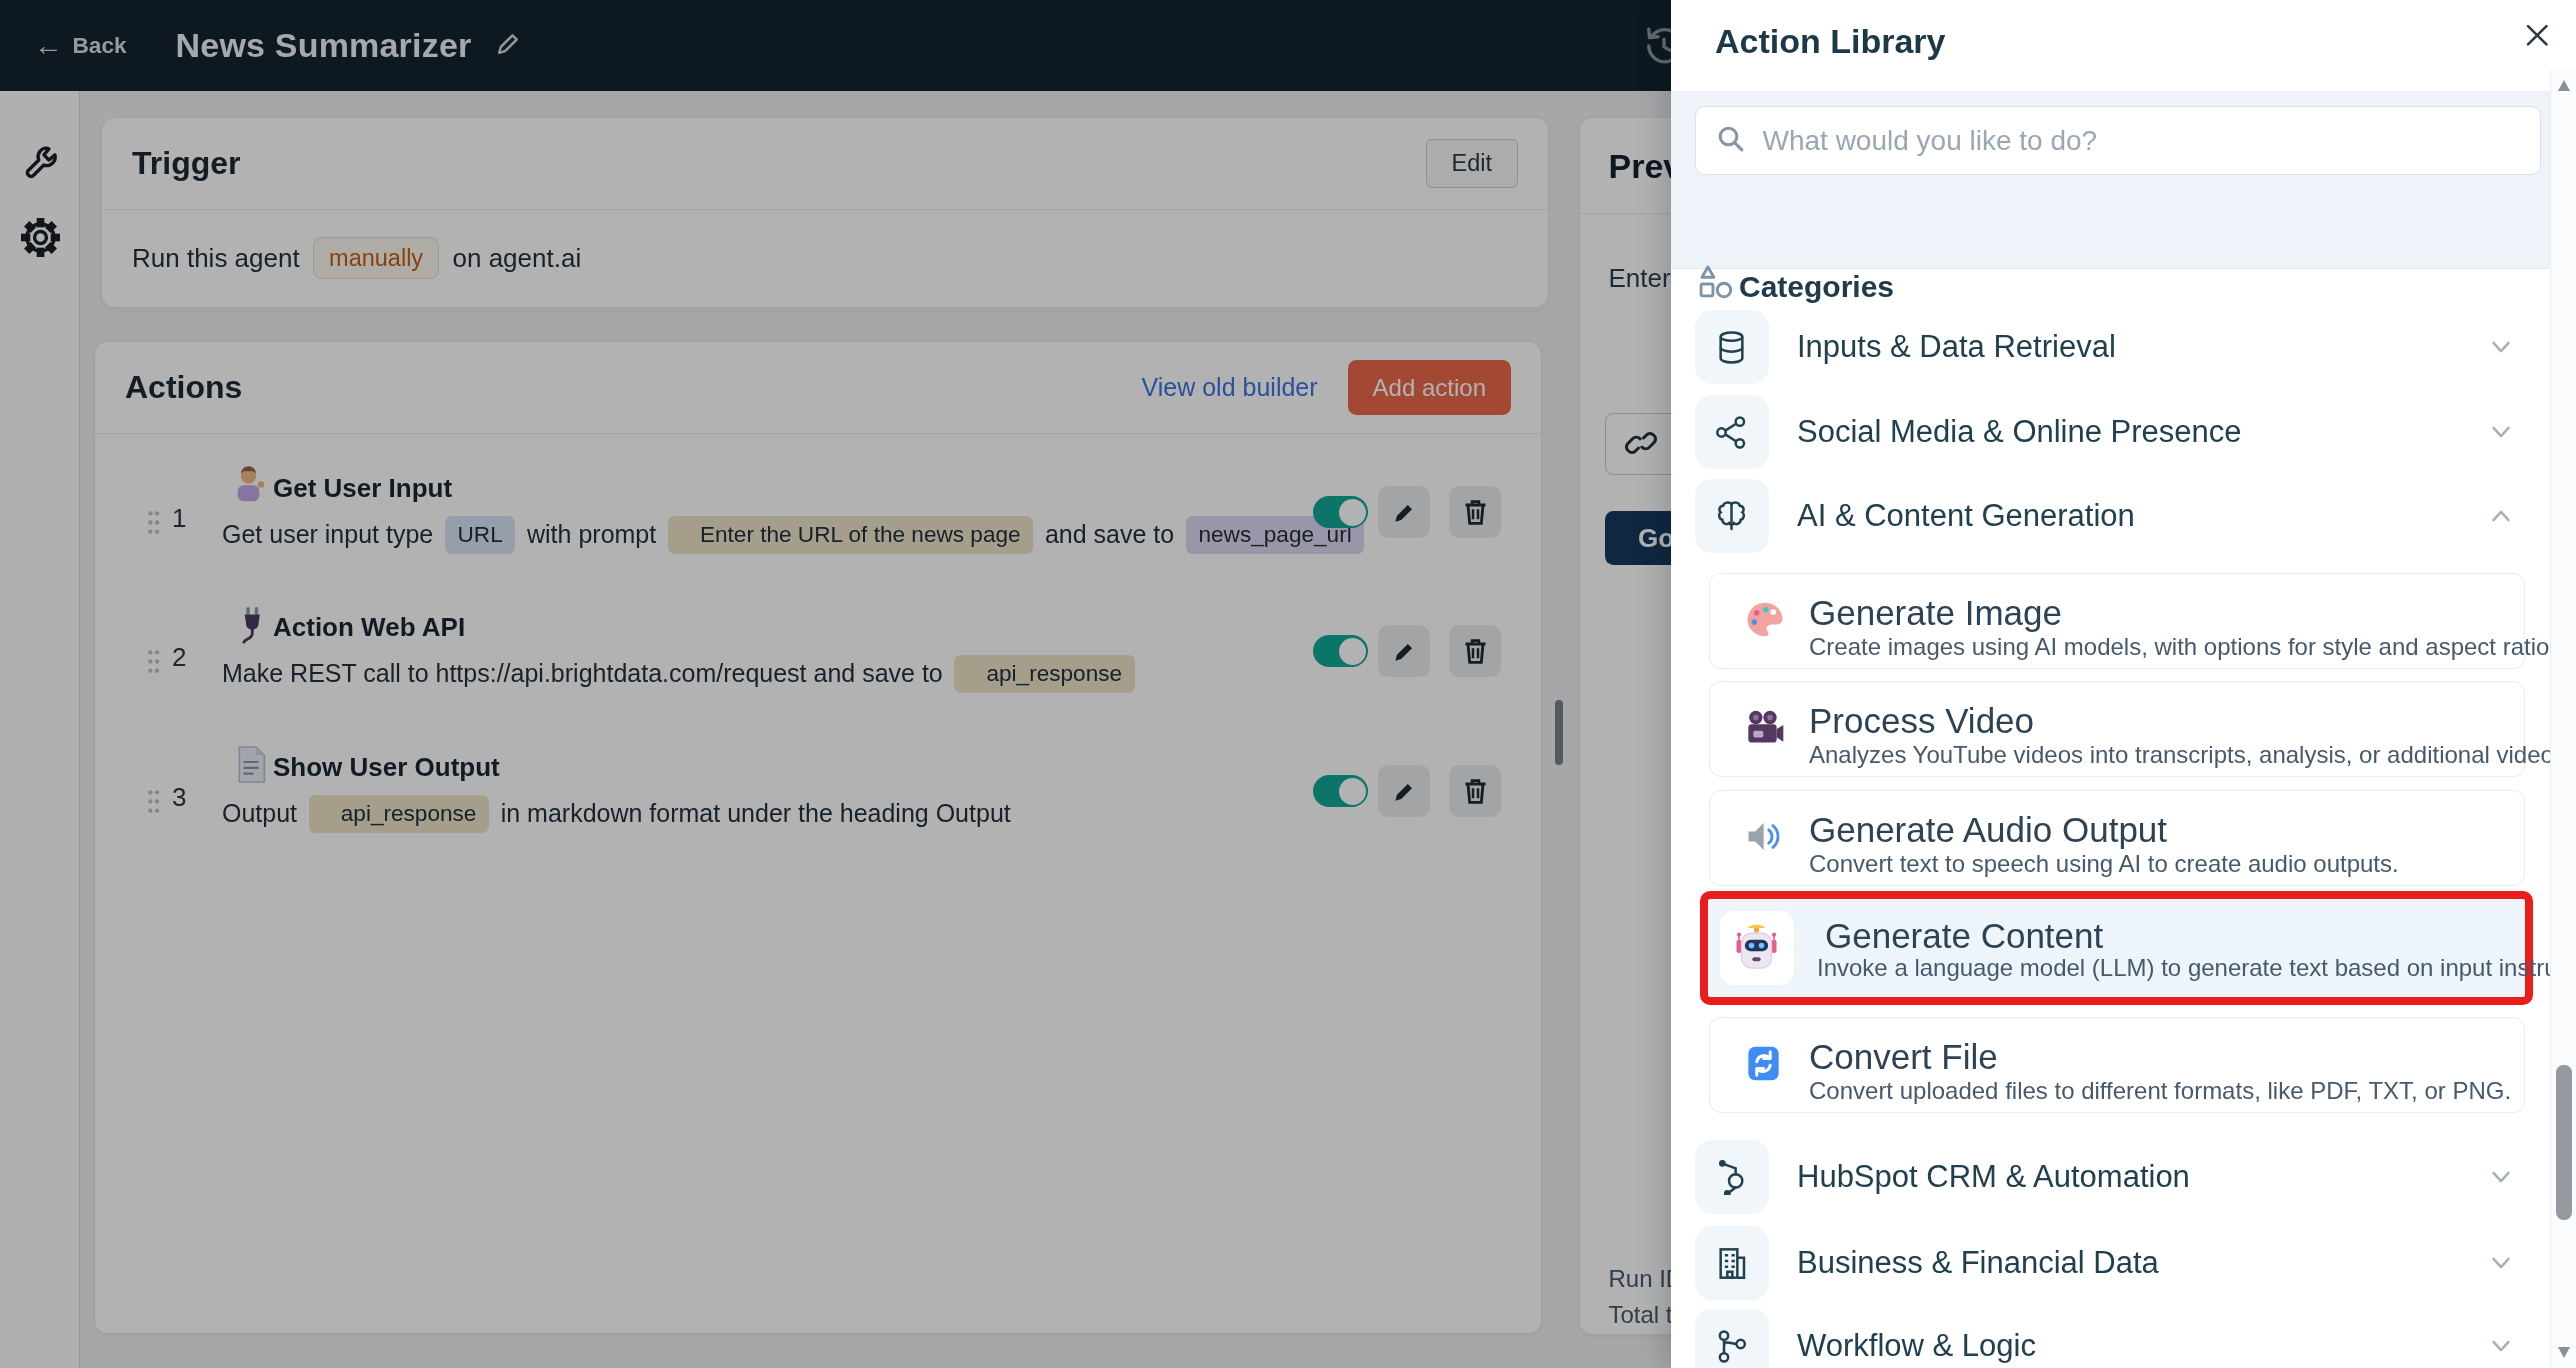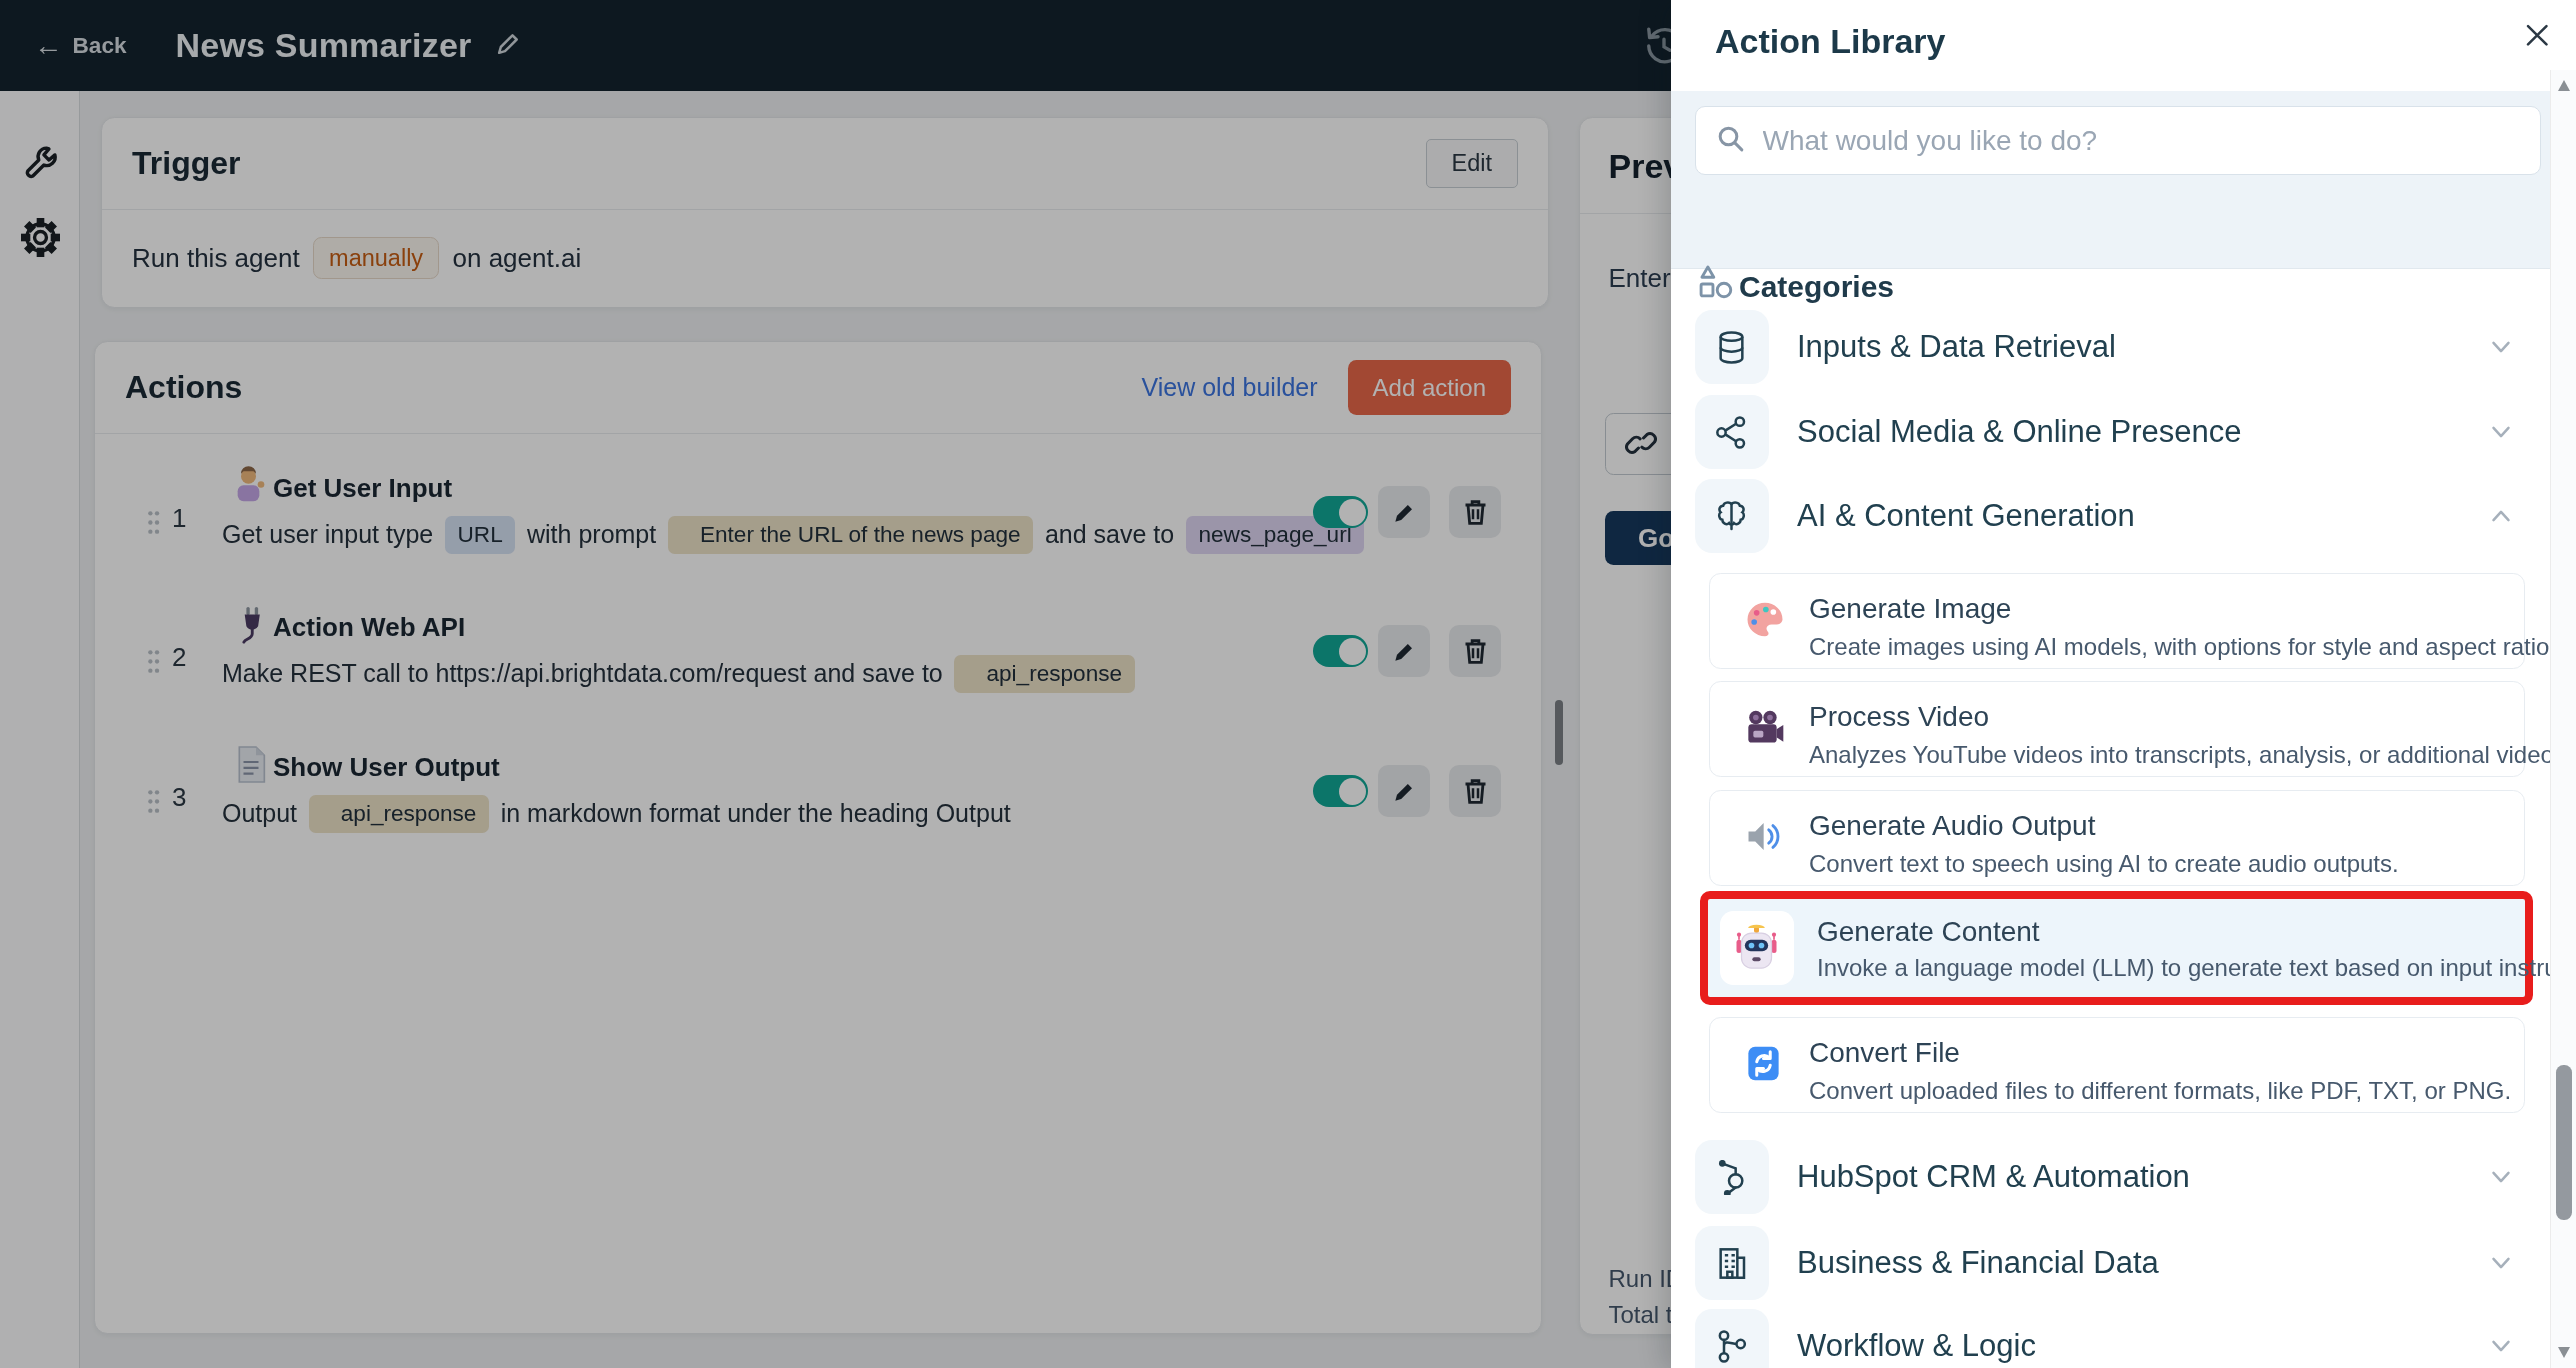--- a/index.html
+++ b/index.html
@@ -75,25 +75,25 @@
   .cat-head { position:absolute; left:25px; top:262px; display:flex; align-items:flex-end; gap:4px; }
   .cat-head-label { font-size:30px; font-weight:600; color:#203b4b; }
 
   .cat-row { position:absolute; left:0; width:879px; height:84px; cursor:pointer; }
   .cat-chip { position:absolute; left:23.5px; top:0; width:74px; height:74px; background:#f1f6fa; border-radius:17px; display:flex; align-items:center; justify-content:center; }
   .cat-label { position:absolute; left:126px; top:18.5px; font-size:31px; font-weight:500; color:#21404f; }
   .cat-chev { position:absolute; left:815px; top:22px; }
 
   .lib-item { position:absolute; left:38px; width:816px; background:#fff; border:1.7px solid #e7ecf1; border-radius:11.7px; cursor:pointer; }
   .item-emoji { position:absolute; left:35px; top:50%; transform:translateY(-50%); }
-  .item-name { position:absolute; left:99px; top:18.5px; font-size:28px; font-weight:500; color:#2d4355; }
+  .item-name { position:absolute; left:99px; top:18.5px; font-size:35px; font-weight:500; color:#2d4355; }
   .item-desc { position:absolute; left:99px; top:59px; font-size:24px; color:#47596d; white-space:nowrap; }
   .lib-item-hl { position:absolute; left:29px; width:833px; height:114px; border:8.4px solid #e81d1c; border-radius:10px; background:#edf5fb; cursor:pointer; }
   .hl-iconbox { position:absolute; left:11.7px; top:11.7px; width:74px; height:74px; background:#fff; border-radius:13.4px; display:flex; align-items:center; justify-content:center; }
-  .lib-item-hl .item-name { left:109px; top:17px; }
+  .lib-item-hl .item-name { left:117px; top:17px; }
   .lib-item-hl .item-desc { left:109px; top:55px; }
 
   
   .panel-scrollbar { position:absolute; left:879px; top:70px; width:26px; height:1298px; background:#fafbfc; border-left:0.8px solid #ececec; }
   .sb-arrow-up { position:absolute; left:6.7px; top:10px; width:0; height:0; border-left:6.7px solid transparent; border-right:6.7px solid transparent; border-bottom:11px solid #8a8f94; }
   .sb-arrow-down { position:absolute; left:6.7px; bottom:10px; width:0; height:0; border-left:6.7px solid transparent; border-right:6.7px solid transparent; border-top:11px solid #8a8f94; }
   .sb-thumb { position:absolute; left:5px; top:995px; width:16px; height:155px; background:#94999f; border-radius:7.5px; }
 </style>
 </head>
 <body>

